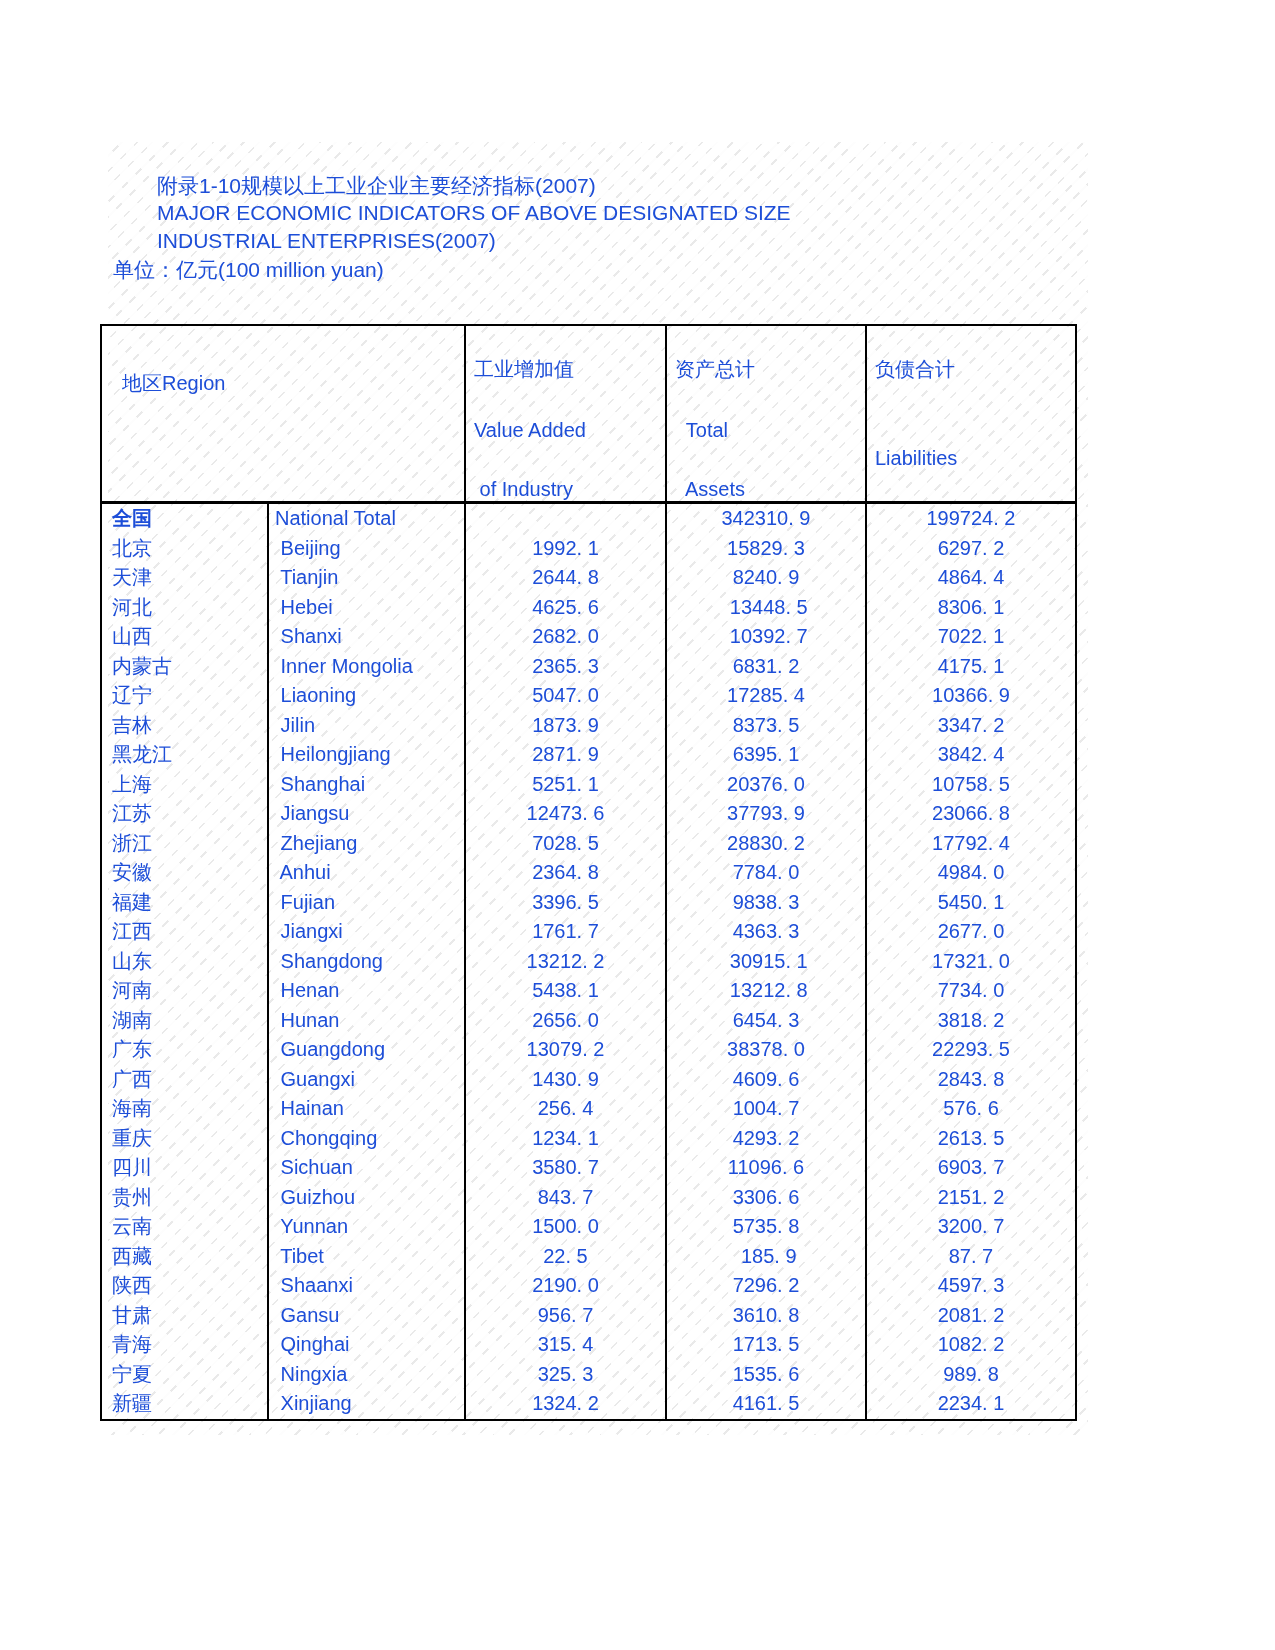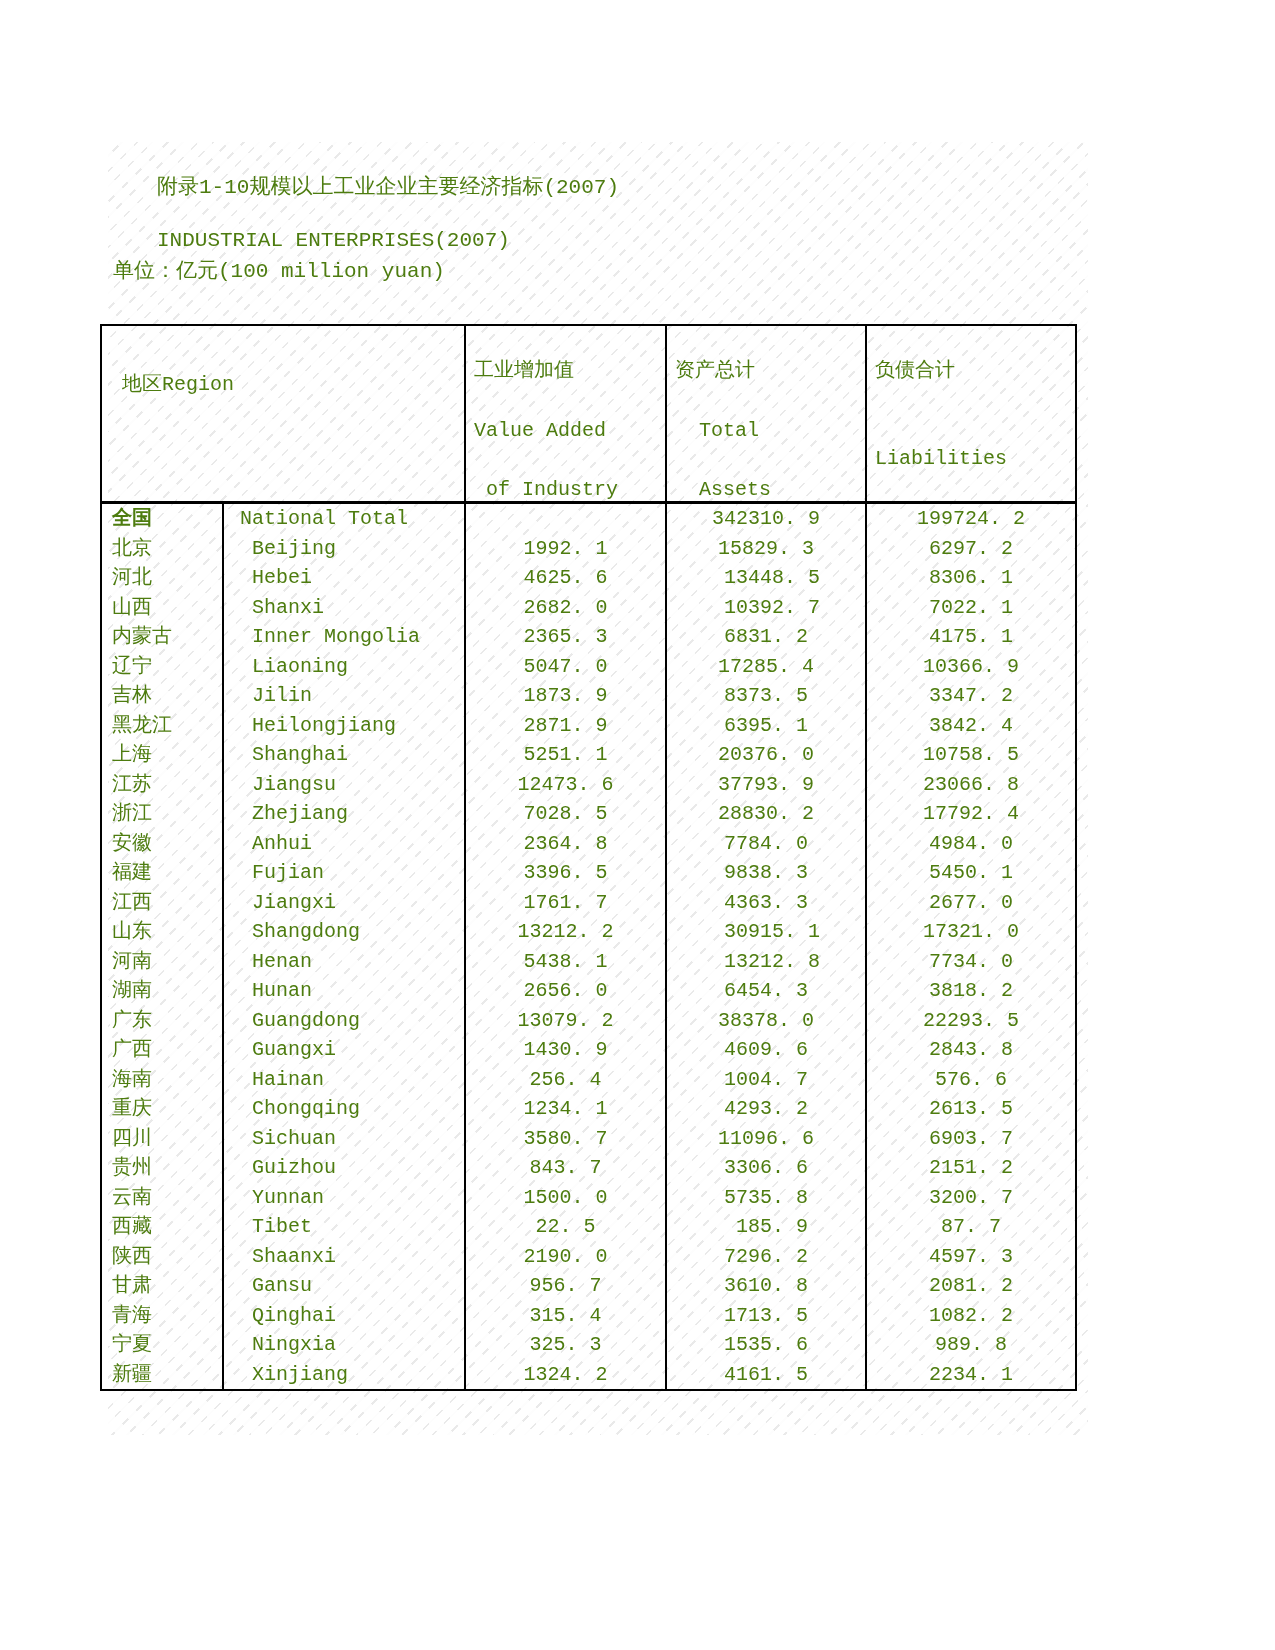--- a/index.html
+++ b/index.html
@@ -1,19 +1,19 @@
 <!DOCTYPE html>
 <html><head>
 <meta charset="utf-8">
 <style>
   html,body { margin:0; padding:0; background:#ffffff; }
   .page {
     position:relative; width:1275px; height:1435px; background:#ffffff;
-    font-family:Liberation Mono, monospace;
-    color:#4d7c0f; overflow:hidden;
+    font-family:Liberation Sans, sans-serif;
+    color:#1d4ed8; overflow:hidden;
   }
   
   .hatch {
     position:absolute; left:108px; top:142px; width:980px; height:1310px;
     background-image:
       repeating-linear-gradient(45deg, rgba(255,255,255,0.92) 0 11px, rgba(255,255,255,0) 11px 19px),
       repeating-linear-gradient(135deg, rgba(0,0,0,0) 0 9px, rgba(90,90,90,0.13) 9px 10.8px);
     pointer-events:none;
   }
   .title-line { position:absolute; font-size:21px; white-space:pre; }
@@ -43,32 +43,33 @@
   .tr {
     display:grid; grid-template-columns:120px 242px 201px 200px 1fr;
     height:29.5px;
   }
   .td {
     font-size:20px; line-height:29.5px; white-space:pre; overflow:hidden;
     box-sizing:border-box;
   }
   .c1,.c2,.c3,.c4 { border-left:2px solid #000; }
   .c0 { padding-left:10px; }
-  .c1 { padding-left:16px; }
+  .c1 { padding-left:6px;margin-left:45px; }
   .c2,.c3,.c4 { text-align:center; }
   .total-row .c0 { font-weight:bold; }
 </style>
 </head>
 <body>
 
 <div class="page">
 
   <div class="hatch"></div>
 
   <div class="title-line t1">附录1-10规模以上工业企业主要经济指标(2007)</div>
+  <div class="title-line t2">MAJOR ECONOMIC INDICATORS OF ABOVE DESIGNATED SIZE</div>
   <div class="title-line t3">INDUSTRIAL ENTERPRISES(2007)</div>
   <div class="title-line t4">单位：亿元(100 million yuan)</div>
 
   <div class="tbl">
 
     <div class="thead">
       <div class="th">
         <span class="h-region">地区Region</span>
       </div>
       <div class="th">
@@ -96,20 +97,27 @@
           <div class="td c4">199724. 2</div>
         </div>
         <div class="tr">
           <div class="td c0">北京</div>
           <div class="td c1"> Beijing</div>
           <div class="td c2">1992. 1</div>
           <div class="td c3">15829. 3</div>
           <div class="td c4">6297. 2</div>
         </div>
         <div class="tr">
+          <div class="td c0">天津</div>
+          <div class="td c1"> Tianjin</div>
+          <div class="td c2">2644. 8</div>
+          <div class="td c3">8240. 9</div>
+          <div class="td c4">4864. 4</div>
+        </div>
+        <div class="tr">
           <div class="td c0">河北</div>
           <div class="td c1"> Hebei</div>
           <div class="td c2">4625. 6</div>
           <div class="td c3"> 13448. 5</div>
           <div class="td c4">8306. 1</div>
         </div>
         <div class="tr">
           <div class="td c0">山西</div>
           <div class="td c1"> Shanxi</div>
           <div class="td c2">2682. 0</div>

